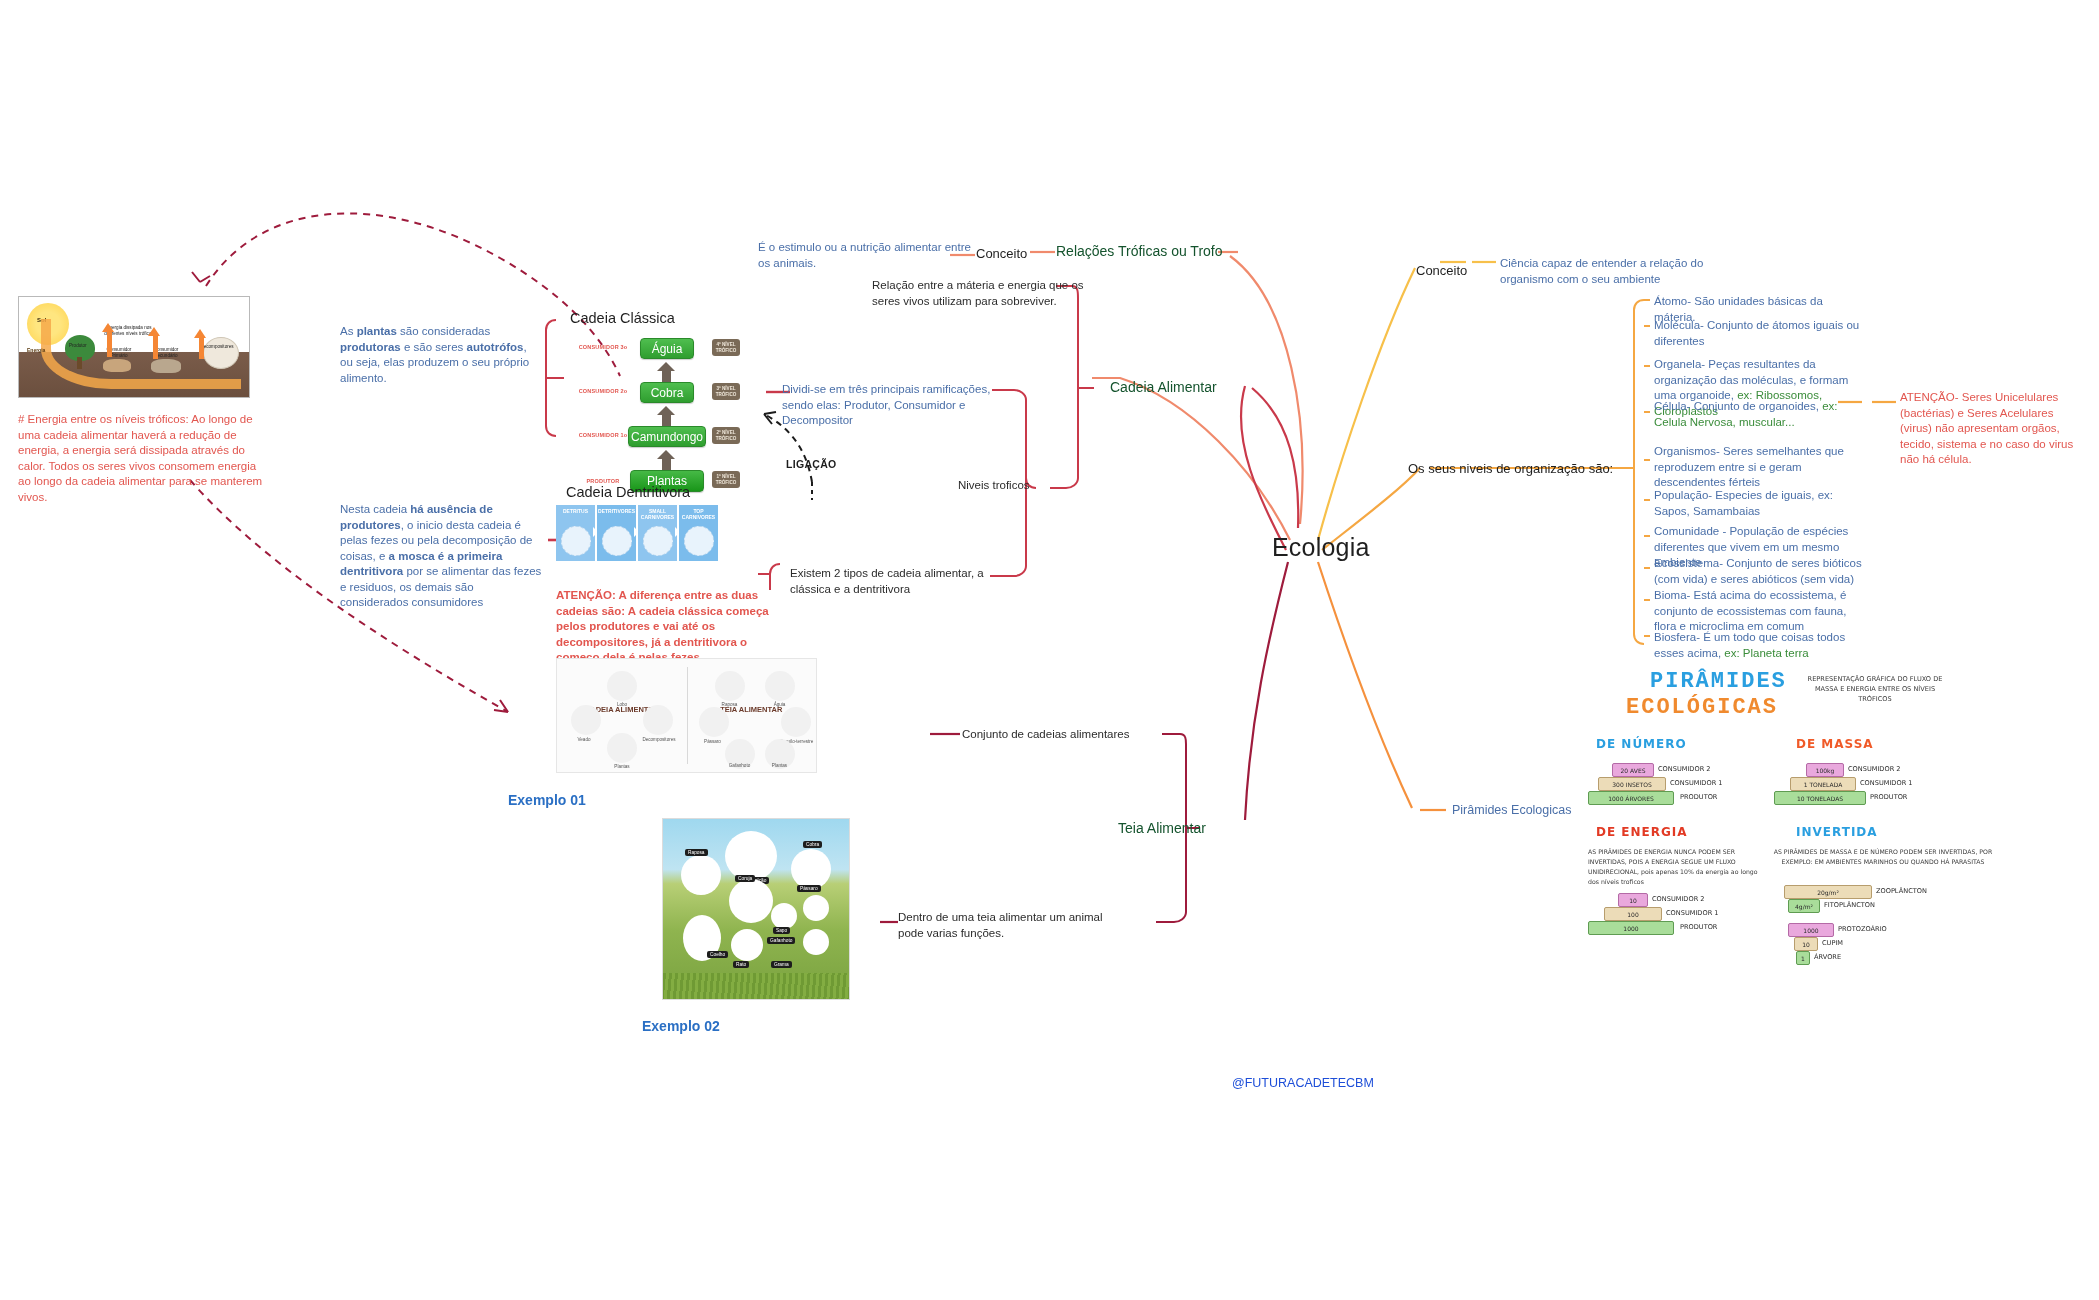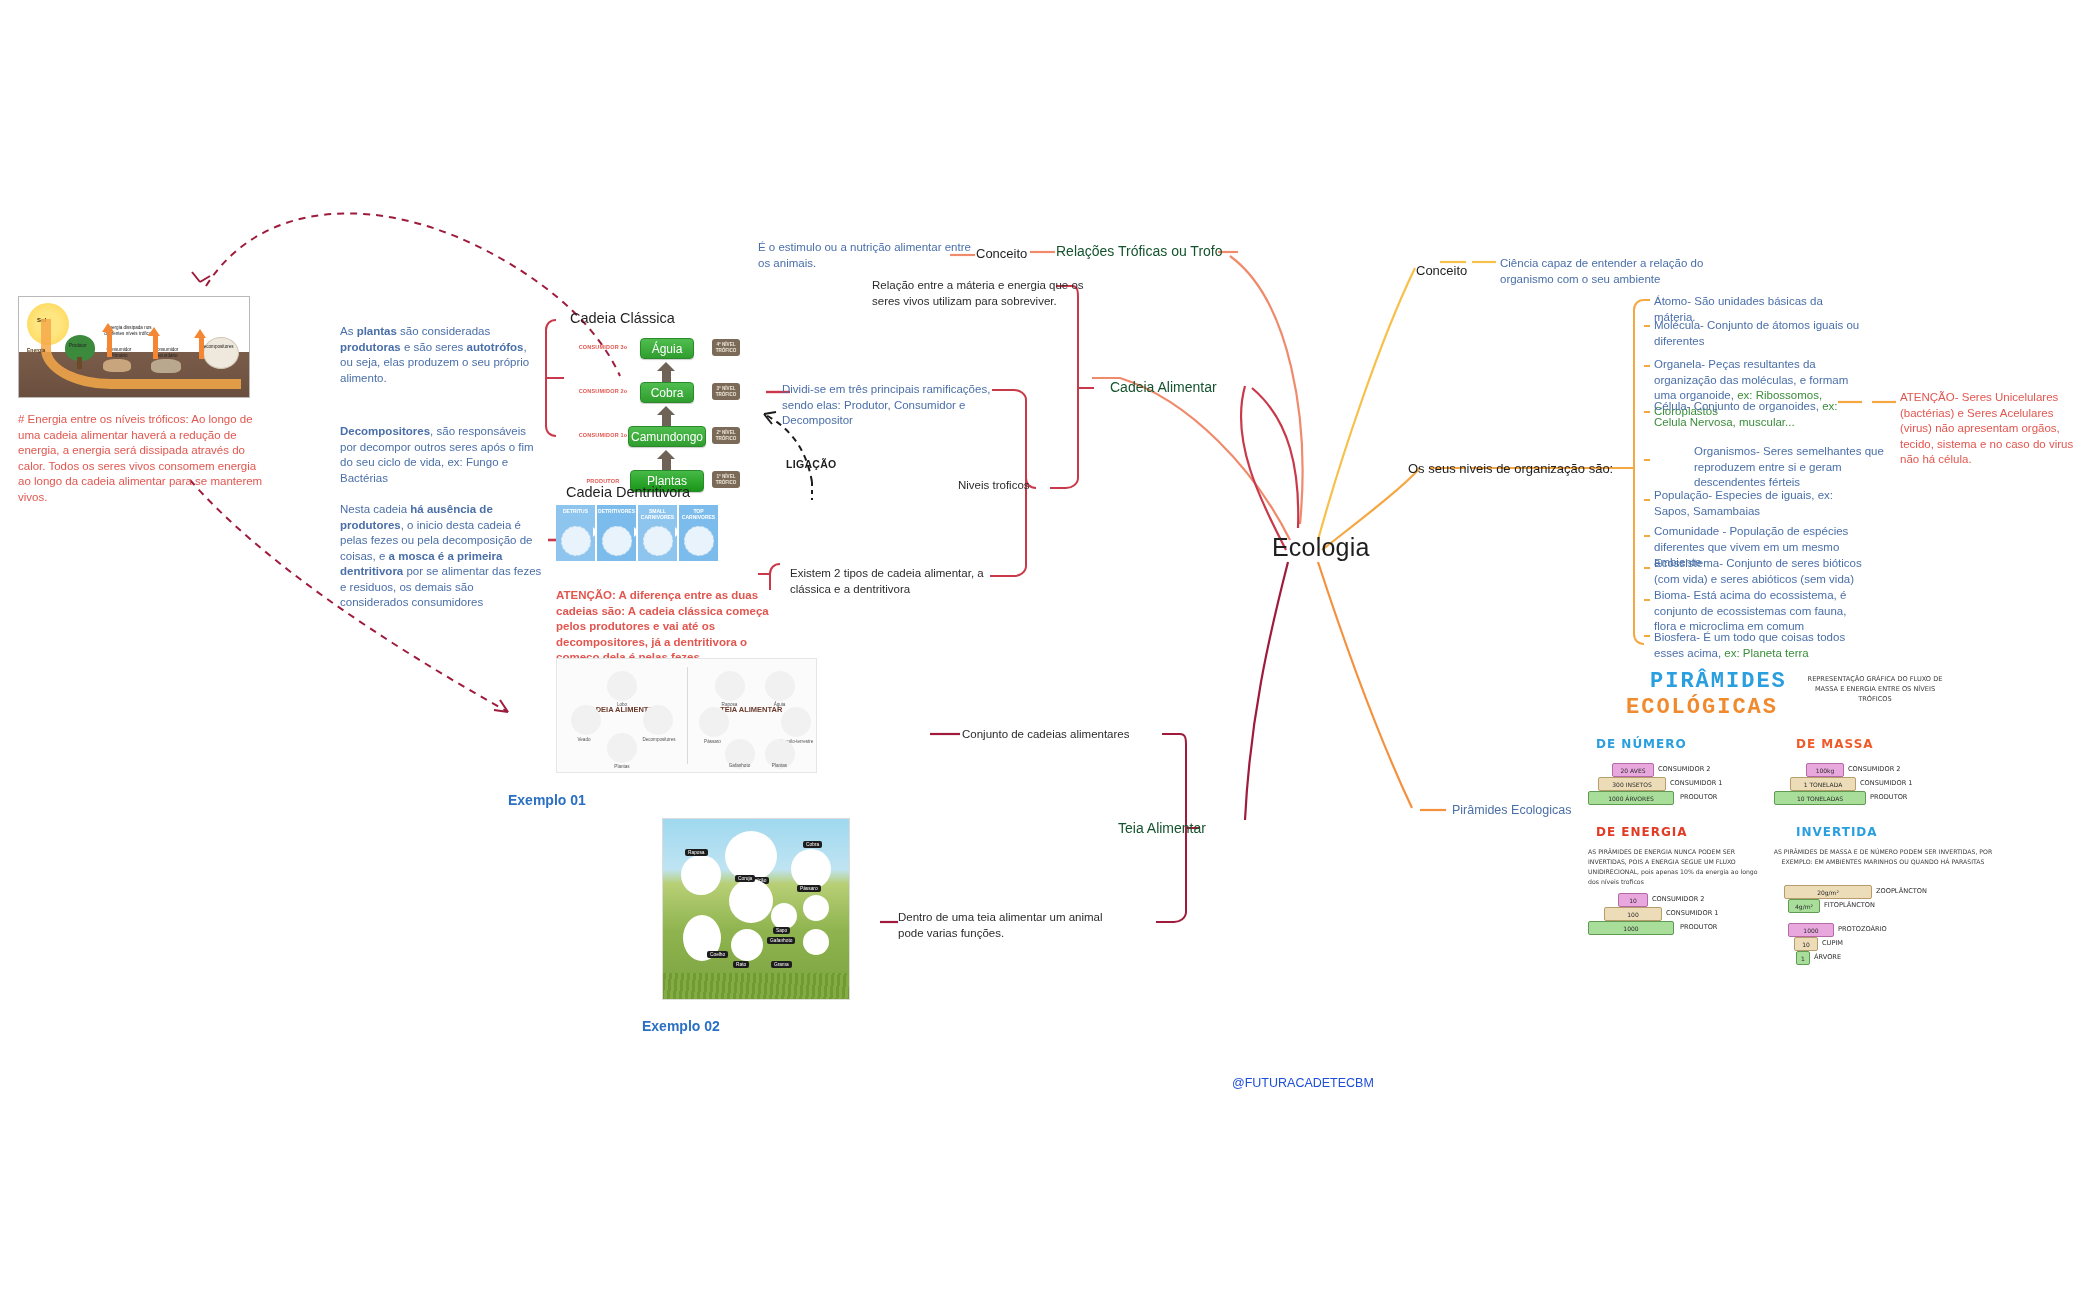--- a/index.html
+++ b/index.html
@@ -296,21 +296,21 @@
   <div class="sub-label" style="left:1408px; top:461px;">Os seus niveis de organização são:</div>
 
   <div class="leaf" style="left:1654px; top:294px; width:206px;">Átomo- São unidades básicas da máteria.</div>
   <div class="leaf" style="left:1654px; top:318px; width:206px;">Molécula- Conjunto de átomos iguais ou diferentes</div>
   <div class="leaf" style="left:1654px; top:357px; width:206px;">
     <span>Organela- Peças resultantes da organização das moléculas, e formam uma organoide, </span><span class="g">ex: Ribossomos, Cloroplastos</span>
   </div>
   <div class="leaf" style="left:1654px; top:399px; width:206px;">
     <span>Célula- Conjunto de organoides, </span><span class="g">ex: Celula Nervosa, muscular...</span>
   </div>
-  <div class="leaf" style="left:1654px; top:444px; width:206px;margin-left:40px;">Organismos- Seres semelhantes que reproduzem entre si e geram descendentes férteis</div>
+  <div class="leaf" style="left:1654px; top:444px; width:206px;">Organismos- Seres semelhantes que reproduzem entre si e geram descendentes férteis</div>
   <div class="leaf" style="left:1654px; top:488px; width:206px;">População- Especies de iguais, ex: Sapos, Samambaias</div>
   <div class="leaf" style="left:1654px; top:524px; width:212px;">Comunidade - População de espécies diferentes que vivem em um mesmo ambiente</div>
   <div class="leaf" style="left:1654px; top:556px; width:212px;">Ecossistema- Conjunto de seres bióticos (com vida) e seres abióticos (sem vida)</div>
   <div class="leaf" style="left:1654px; top:588px; width:212px;">Bioma- Está acima do ecossistema, é conjunto de ecossistemas com fauna, flora e microclima em comum</div>
   <div class="leaf" style="left:1654px; top:630px; width:212px;">
     <span>Biosfera- É um todo que coisas todos esses acima, </span><span class="g">ex: Planeta terra</span>
   </div>
 
   <div class="leaf red" style="left:1900px; top:390px; width:186px;">ATENÇÃO- Seres Unicelulares (bactérias) e Seres Acelulares (virus) não apresentam orgãos, tecido, sistema e no caso do virus não há célula.</div>
 
@@ -339,23 +339,20 @@
     <div class="eng-cap" style="left:175px; top:32px;"></div>
   </div>
 
   <div class="leaf red" style="left:18px; top:412px; width:246px; font-size:11.5px;"># Energia entre os níveis tróficos: Ao longo de uma cadeia alimentar haverá a redução de energia, a energia será dissipada através do calor. Todos os seres vivos consomem energia ao longo da cadeia alimentar para se manterem vivos.</div>
 
   <div class="leaf" style="left:340px; top:324px; width:200px;">
     <span>As </span><b>plantas</b><span> são consideradas </span><b>produtoras</b><span> e são seres </span><b>autotrófos</b><span>, ou seja, elas produzem o seu próprio alimento.</span>
   </div>
 
 
-  <div class="leaf" style="left:340px; top:424px; width:200px;">
-    <b>Decompositores</b><span>, são responsáveis por decompor outros seres após o fim do seu ciclo de vida, ex: Fungo e Bactérias</span>
-  </div>
 
   <div class="leaf" style="left:340px; top:502px; width:202px;">
     <span>Nesta cadeia </span><b>há ausência de produtores</b><span>, o inicio desta cadeia é pelas fezes ou pela decomposição de coisas,  e </span><b>a mosca é a primeira dentritivora</b><span> por se alimentar das fezes e residuos, os demais são considerados consumidores</span>
   </div>
 
   <div class="leaf red bold" style="left:556px; top:588px; width:216px; font-size:11.5px;">ATENÇÃO: A diferença entre as duas cadeias são: A cadeia clássica começa pelos produtores e vai até os decompositores, já a dentritivora o começo dela é pelas fezes.</div>
 
   <div class="ligacao" style="left:786px; top:458px;">LIGAÇÃO</div>
 
   <div class="section-title" style="left:570px; top:310px;">Cadeia Clássica</div>

